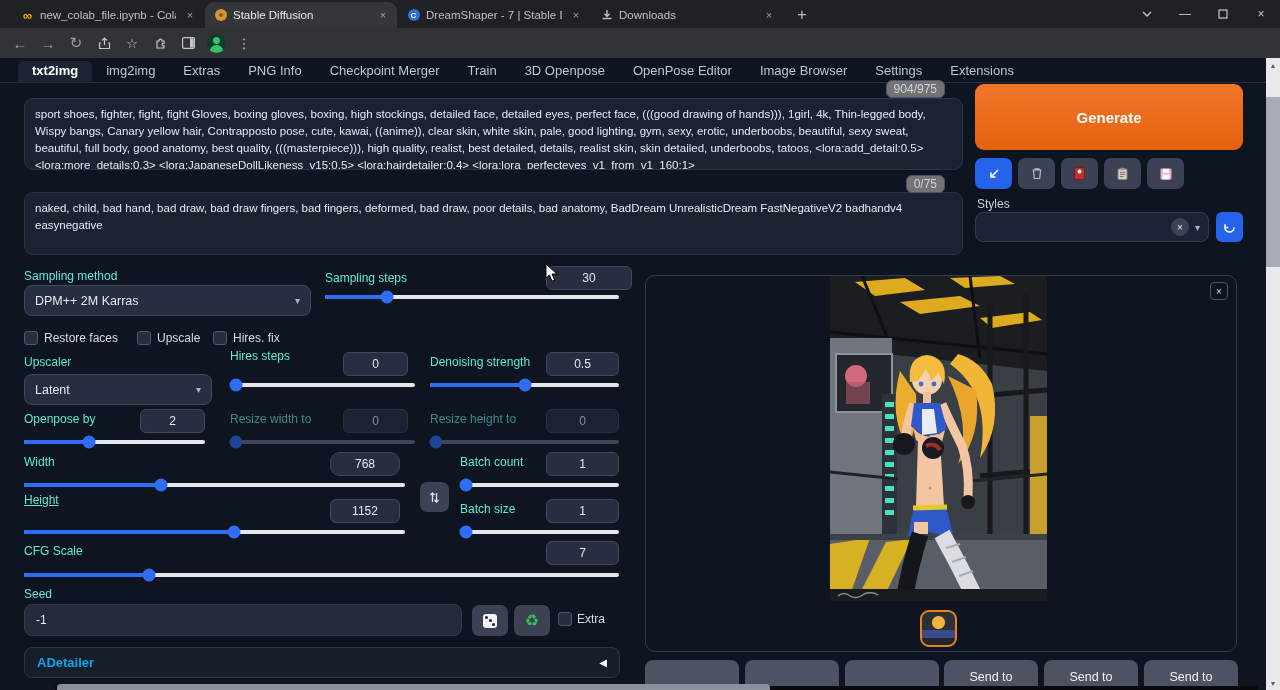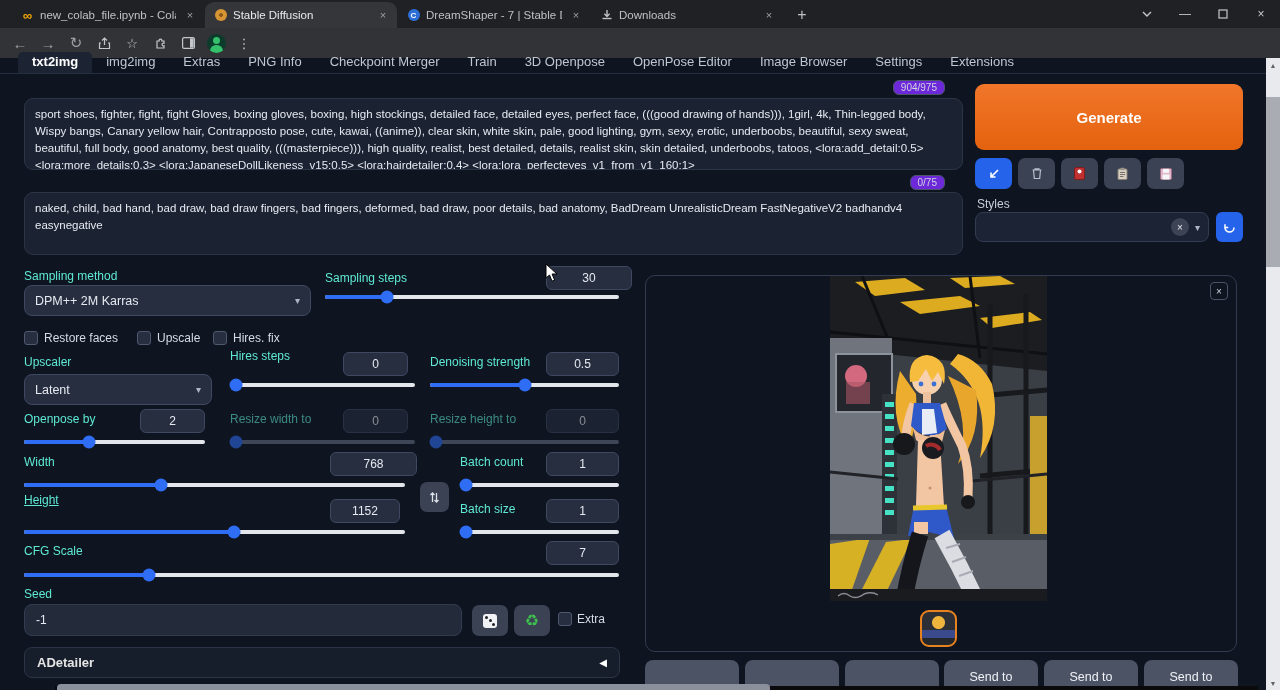--- a/index.html
+++ b/index.html
@@ -25,25 +25,25 @@
   .navbtn { width:24px; height:24px; display:flex; align-items:center; justify-content:center; color:#9aa0a6; font-size:15px; }
   .urlbar { flex:1; height:22px; background:#202124; border-radius:11px; display:flex; align-items:center; padding:0 12px; gap:8px; margin:0 6px; }
   .urltext { font-size:11.5px; color:#e8eaed; }
   .tool-ic { width:24px; height:24px; display:flex; align-items:center; justify-content:center; color:#c4c7cc; font-size:13px; }
   .avatar { width:19px; height:19px; border-radius:50%; background:#0c3b2c; position:relative; overflow:hidden; }
   .avatar:before { content:""; position:absolute; left:6px; top:3px; width:7px; height:7px; border-radius:50%; background:#35c06b; }
   .avatar:after { content:""; position:absolute; left:3px; top:11px; width:13px; height:9px; border-radius:6px 6px 0 0; background:#35c06b; }
 
   
   .page { position:absolute; top:58px; left:0; width:1280px; height:632px; background:#0e1420; }
-  .appnav { position:absolute; top:0; left:0; width:1266px; height:16px; border-bottom:1px solid #252e40; display:flex; align-items:flex-end; padding-left:18px; }
+  .appnav { position:absolute; top:0; left:0; width:1266px; height:25px; border-bottom:1px solid #252e40; display:flex; align-items:flex-end; padding-left:18px; }
   .appnav .ntab { font-size:13px; color:#bfc6d2; padding:2px 14px 4px; white-space:nowrap; }
   .appnav .ntab.active { color:#fff; font-weight:bold; background:#1c2433; border-radius:5px 5px 0 0; }
 
-  .tokbadge { position:absolute; background:#6d28d9; border:1px solid #4a546b; border-radius:6px; padding:1px 7px; font-size:10px; color:#ced4e0; z-index:5; }
+  .tokbadge { position:absolute; background:#737373; border:1px solid #4a546b; border-radius:6px; padding:1px 7px; font-size:12px; color:#ced4e0; z-index:5; }
 
   .promptwrap { position:absolute; left:24px; top:26px; width:939px; }
   .tbox { position:absolute; left:0; width:939px; background:#1b2231; border:1px solid #2c3547; border-radius:9px; padding:7px 10px; font-size:11.5px; line-height:17px; color:#e6eaf2; overflow:hidden; }
 
   .genwrap { position:absolute; left:975px; top:26px; width:268px; }
   .generate { position:absolute; left:0; top:0; width:268px; height:66px; border-radius:9px; background:linear-gradient(180deg,#f1762a,#e4620e); display:flex; align-items:center; justify-content:center; color:#fff; font-size:15px; font-weight:bold; }
   .iconrow { position:absolute; left:0; top:74px; display:flex; gap:6px; }
   .minibtn { width:37px; height:31px; border-radius:7px; background:#3a4254; display:flex; align-items:center; justify-content:center; }
   .minibtn.blue { background:#2563eb; }
   .styles-label { position:absolute; left:2px; top:113px; font-size:12px; color:#c9cfdb; }
@@ -64,21 +64,21 @@
   .cb { position:absolute; width:14px; height:14px; border-radius:3px; background:#262e40; border:1px solid #4e586e; }
   .cblbl { position:absolute; font-size:12px; color:#d6dbe5; white-space:nowrap; }
 
   .seedinput { position:absolute; left:24px; top:546px; width:438px; height:32px; background:#232b3b; border:1px solid #323c50; border-radius:8px; display:flex; align-items:center; padding:0 11px; font-size:12px; color:#e6eaf2; }
   .seedbtn { position:absolute; top:547px; width:36px; height:31px; border-radius:7px; background:#3a4254; display:flex; align-items:center; justify-content:center; }
   .dice { width:14px; height:14px; background:#f0f2f6; border-radius:3px; position:relative; }
   .dice i { position:absolute; width:3px; height:3px; border-radius:50%; background:#222; }
   .recycle { color:#3fbf4e; font-size:16px; line-height:16px; }
 
   .accordion { position:absolute; left:24px; top:589px; width:596px; height:31px; background:#161d2b; border:1px solid #2c3547; border-radius:8px; display:flex; align-items:center; padding:0 12px; }
-  .accordion .alabel { font-size:13px; font-weight:bold; color:#e5e5e5; }
+  .accordion .alabel { font-size:13px; font-weight:bold; color:#0ea5e9; }
   .accordion .arrow { margin-left:auto; color:#fff; font-size:10px; }
   .sliver { position:absolute; left:57px; top:626px; width:713px; height:6px; background:#8b919c; border-radius:4px 4px 0 0; z-index:31; }
   .blackstrip { position:absolute; left:55px; bottom:0; width:1203px; height:4px; background:#0a0a0c; z-index:30; }
 
   .outpanel { position:absolute; left:645px; top:217px; width:592px; height:377px; border:1px solid #323c50; border-radius:10px; }
   .imgart { position:absolute; left:184px; top:0; width:217px; height:325px; overflow:hidden; }
   .closebtn { position:absolute; right:8px; top:6px; width:18px; height:18px; border:1px solid #4a5468; border-radius:4px; color:#cfd5e0; font-size:10px; display:flex; align-items:center; justify-content:center; }
   .thumb { position:absolute; left:274px; top:334px; width:37px; height:37px; border:2px solid #e8821e; border-radius:9px; background:
       radial-gradient(circle at 50% 32%, #f0b53c 0 6px, rgba(0,0,0,0) 7px),
       linear-gradient(180deg,#2c3036 0 55%, #3a4a8c 55% 80%, #23262b 80%); }
@@ -290,21 +290,21 @@
         <div class="knob" style="left:3%"></div>
       </div>
     <div class="lbl" style="left:430px; top:354px;">Resize height to</div>
     <div class="numbox" style="left:546px; top:351px; width:73px;">0</div>
     <div class="slider off" style="left:430px; top:382px; width:189px;">
         <div class="knob" style="left:3%"></div>
       </div>
   </div>
 
   <div class="lbl" style="left:24px; top:397px;">Width</div>
-  <div class="numbox" style="left:330px; top:394px; width:87px;">768</div>
+  <div class="numbox" style="left:330px; top:394px; width:70px;border-radius:10px;">768</div>
   <div class="slider" style="left:24px; top:425px; width:381px;">
       <div class="fill" style="width:36%"></div>
       <div class="knob" style="left:36%"></div>
     </div>
   <div class="minibtn" style="position:absolute; left:420px; top:424px; width:29px; height:30px;">
     <svg width="11" height="13" viewBox="0 0 11 13">
         <path d="M3.5 2v9M1.5 4 3.5 2l2 2" stroke="#dfe3ea" stroke-width="1.3" fill="none"></path>
         <path d="M7.5 11V2M9.5 9l-2 2-2-2" stroke="#dfe3ea" stroke-width="1.3" fill="none"></path>
       </svg>
   </div>

